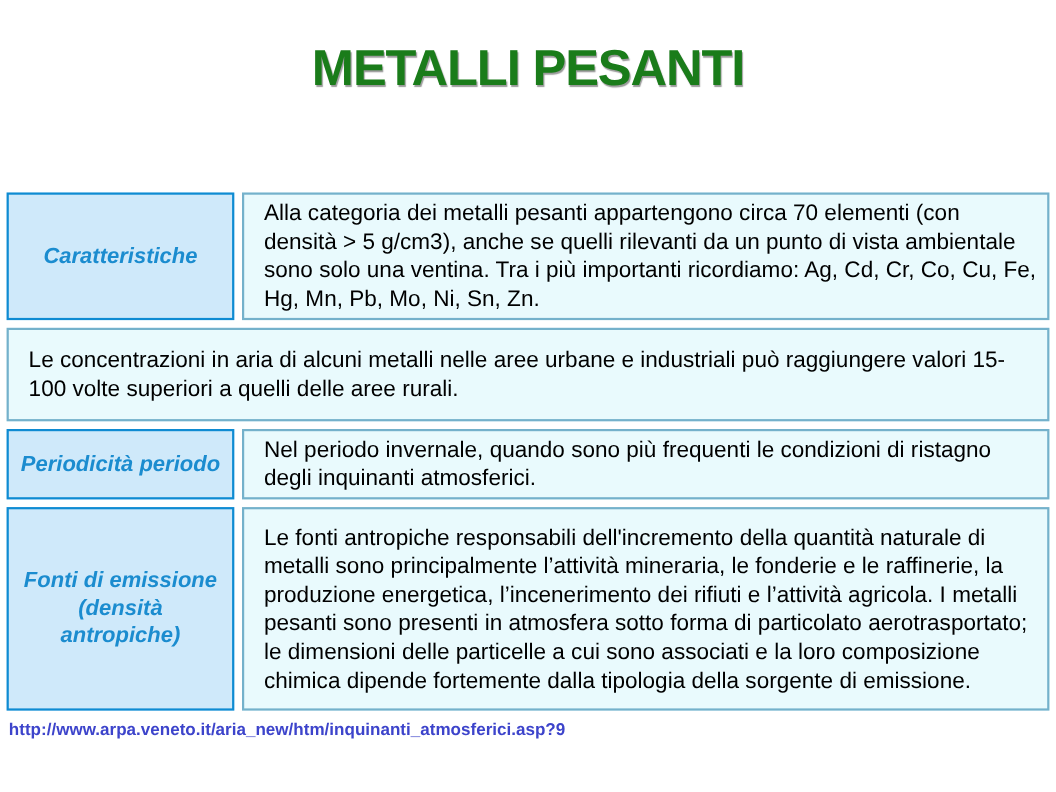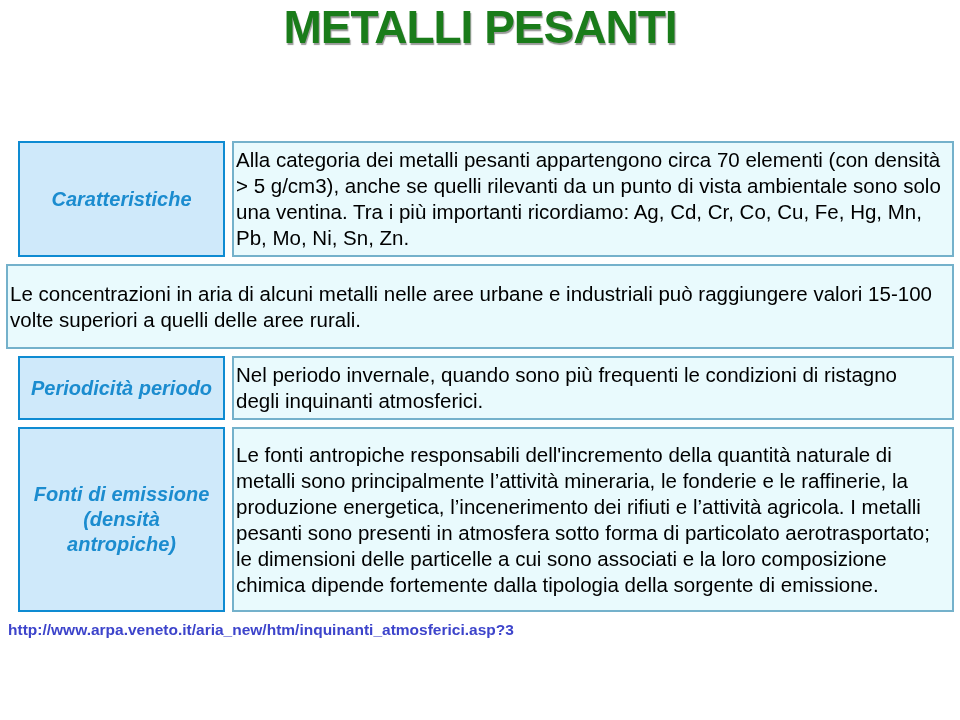--- a/index.html
+++ b/index.html
@@ -2,20 +2,21 @@
 <html><head>
 <meta charset="utf-8">
 <style>
   * { margin: 0; padding: 0; box-sizing: border-box; }
   html, body { width: 960px; height: 720px; background: #ffffff; overflow: hidden; }
   body { font-family: "Liberation Sans", sans-serif; }
 
   .slide { position: relative; width: 960px; height: 720px; background: #ffffff; }
 
   .title {
+    margin-top: 34px;
     text-align: center;
     font-size: 46px;
     font-weight: bold;
     letter-spacing: -1px;
     color: #1a7c1a;
     text-shadow: 1px 2px 1px rgba(30,30,30,0.45);
   }
 
   .info-table {
     position: absolute;
@@ -35,39 +36,38 @@
 
   .cell-label {
     flex: 0 0 207px;
     background: #cfe9fa;
     border: 2px solid #0e8bd2;
     display: flex;
     align-items: center;
     justify-content: center;
     text-align: center;
     padding: 4px 6px;
-    margin-left: 12px;
   }
   .cell-label .label-text {
     color: #1b8ccf;
     font-weight: bold;
     font-style: italic;
     font-size: 20px;
     line-height: 1.25;
   }
   .row:nth-child(2) .label-text { max-width: 130px; }
   .row:nth-child(4) .label-text { max-width: 185px; }
 
   .cell-desc {
     flex: 1 1 auto;
     background: #e9fafd;
     border: 2px solid #74b1cb;
     display: flex;
     align-items: center;
-    padding: 4px 10px 4px 2px;
+    padding: 4px 10px 4px 18px;
   }
   .cell-desc .desc-text {
     color: #000000;
     font-size: 20.5px;
     line-height: 1.27;
   }
 
   .source-link {
     position: absolute;
     left: 8px;
@@ -116,15 +116,15 @@
       <div class="cell-label">
         <span class="label-text">Fonti di emissione (densità antropiche)</span>
       </div>
       <div class="cell-desc">
         <span class="desc-text">Le fonti antropiche responsabili dell'incremento della quantità naturale di metalli sono principalmente l’attività mineraria, le fonderie e le raffinerie, la produzione energetica, l’incenerimento dei rifiuti e l’attività agricola. I metalli pesanti sono presenti in atmosfera sotto forma di particolato aerotrasportato; le dimensioni delle particelle a cui sono associati e la loro composizione chimica dipende fortemente dalla tipologia della sorgente di emissione.</span>
       </div>
     </div>
 
   </div>
 
-  <a class="source-link">http://www.arpa.veneto.it/aria_new/htm/inquinanti_atmosferici.asp?3</a>
+  <a class="source-link">http://www.arpa.veneto.it/aria_new/htm/inquinanti_atmosferici.asp?9</a>
 
 </div>
 
 </body></html>

